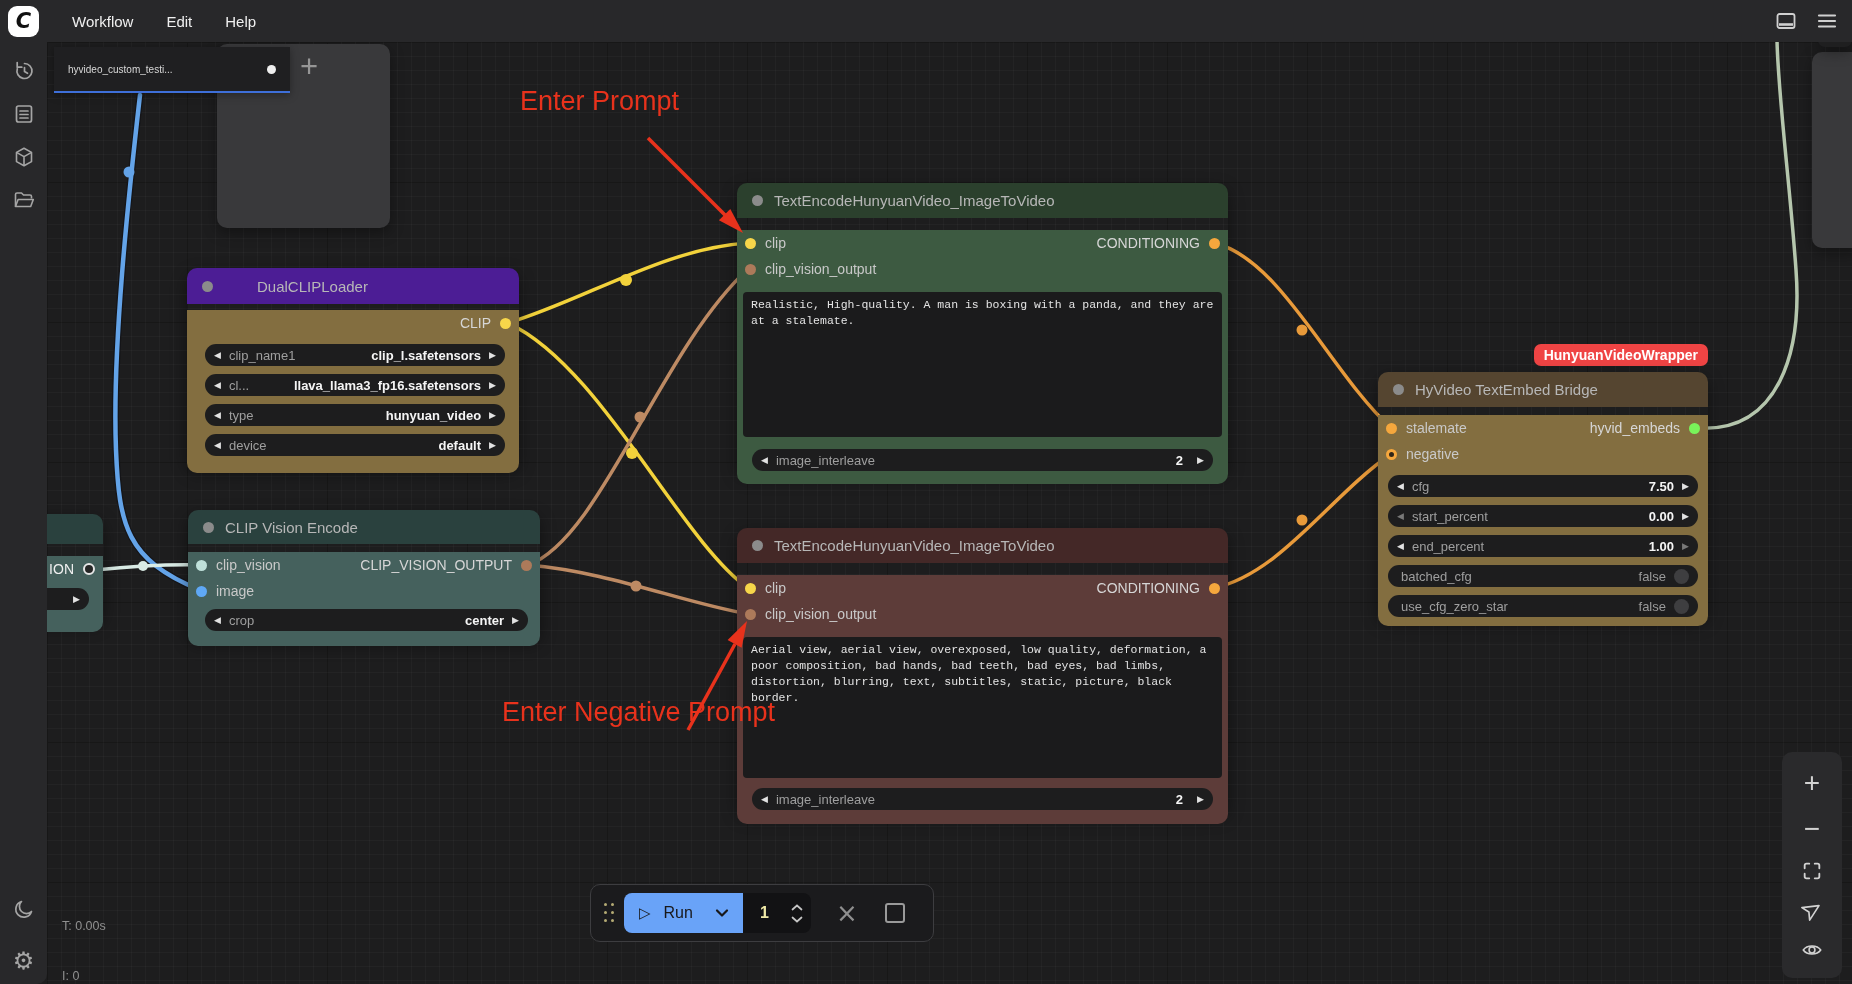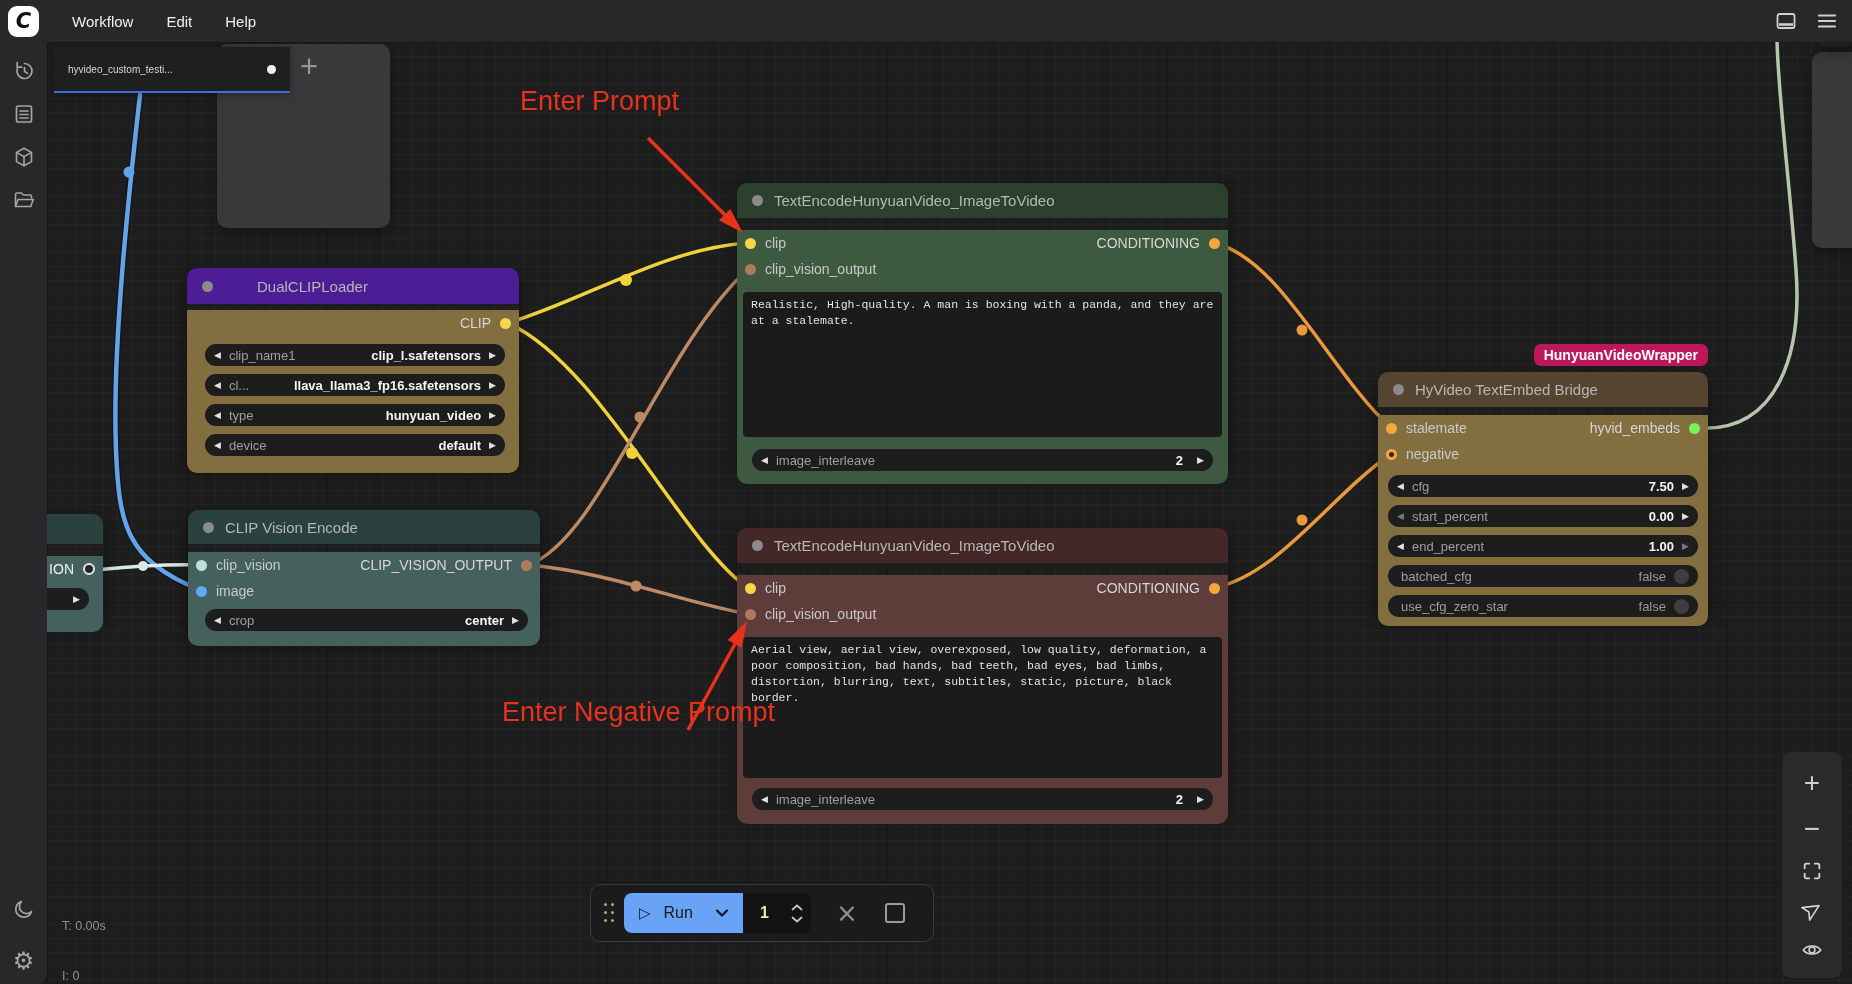--- a/index.html
+++ b/index.html
@@ -282,21 +282,21 @@
     <div class="prompt" style="height:141px;">Aerial view, aerial view, overexposed, low quality, deformation, a poor composition, bad hands, bad teeth, bad eyes, bad limbs, distortion, blurring, text, subtitles, static, picture, black border.</div>
     <div class="widget" style="margin:10px 15px 0 15px;">
       <span class="arr">◀</span>
       <span class="wlabel">image_interleave</span>
       <span class="wvalue" style="margin-right:14px;">2</span>
       <span class="arr">▶</span>
     </div>
   </div>
 </div>
 
-<div class="badge-wrap"><span class="badge" style="background: #be185d;">HunyuanVideoWrapper</span></div>
+<div class="badge-wrap"><span class="badge" style="background: #ef4444;">HunyuanVideoWrapper</span></div>
 <div class="node" style="left:1378px;top:372px;width:330px;height:246px;">
   <div class="nhead" style="background: rgb(85, 69, 48);">
     <i class="ndot"></i>
     <span class="ntitle">HyVideo TextEmbed Bridge</span>
   </div>
   <div class="nbody" style="height: 211px; background: rgb(131, 110, 64);">
     <div class="srow" style="margin-top:8px;">
       <span class="slot in">
         <i class="dot" style="background: rgb(245, 167, 61);"></i>
         <span>stalemate</span>

